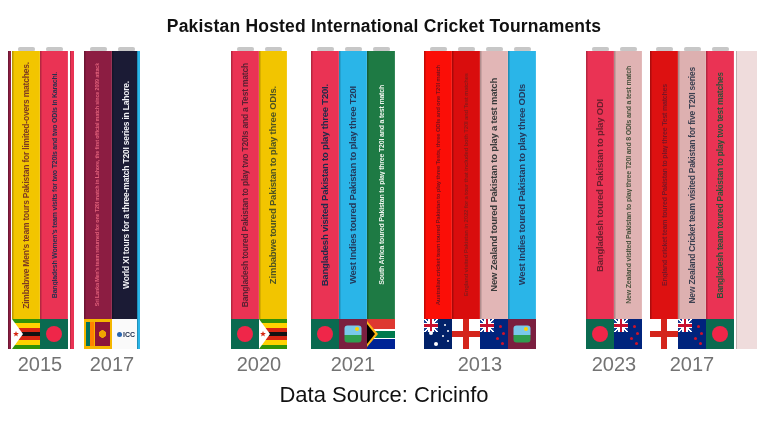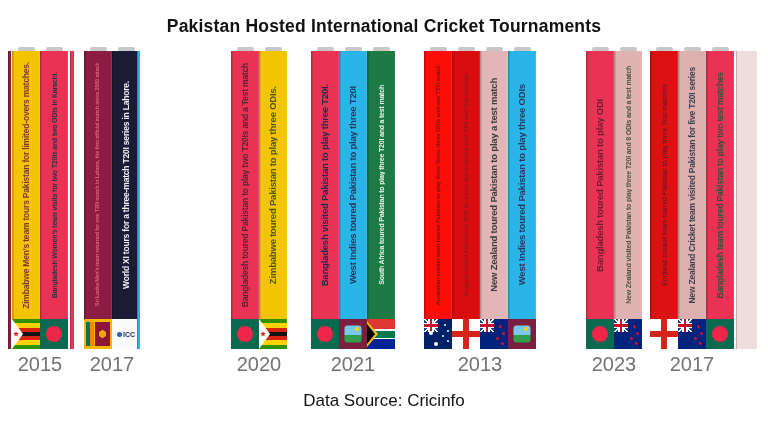--- a/index.html
+++ b/index.html
@@ -20,21 +20,21 @@
            box-shadow:0 1px 0 rgba(0,0,0,0.12); }
   .spine { width:28px; height:268px; display:flex; align-items:center; justify-content:center;
            box-shadow:inset 1.5px 0 0 rgba(0,0,0,0.22), inset -1px 0 0 rgba(255,255,255,0.10); }
   .spine-label { writing-mode:vertical-rl; transform:rotate(180deg); line-height:1;
                  font-weight:600; max-height:262px; overflow:hidden; white-space:nowrap; }
 
   .year { margin-top:4px; font-size:20px; color:#737373; }
 
   .sliver { position:absolute; height:298px; box-shadow:inset 1px 0 0 rgba(0,0,0,0.2); }
 
-  .footer { text-align:center; font-size:17px; color:#111; margin-top:12px; }
+  .footer { text-align:center; font-size:22px; color:#111; margin-top:3px; }
 
   
   .flag { width:28px; height:30px; position:relative; overflow:hidden; flex:none; }
 
   .flag-zimbabwe { background:linear-gradient(to bottom,
       #319208 0 14.3%, #ffd200 14.3% 28.6%, #d62612 28.6% 42.9%, #121212 42.9% 57.1%,
       #d62612 57.1% 71.4%, #ffd200 71.4% 85.7%, #319208 85.7% 100%); }
   .flag-zimbabwe::before { content:""; position:absolute; left:0; top:0; width:0; height:0;
       border-top:15px solid transparent; border-bottom:15px solid transparent;
       border-left:11px solid #ffffff; }

